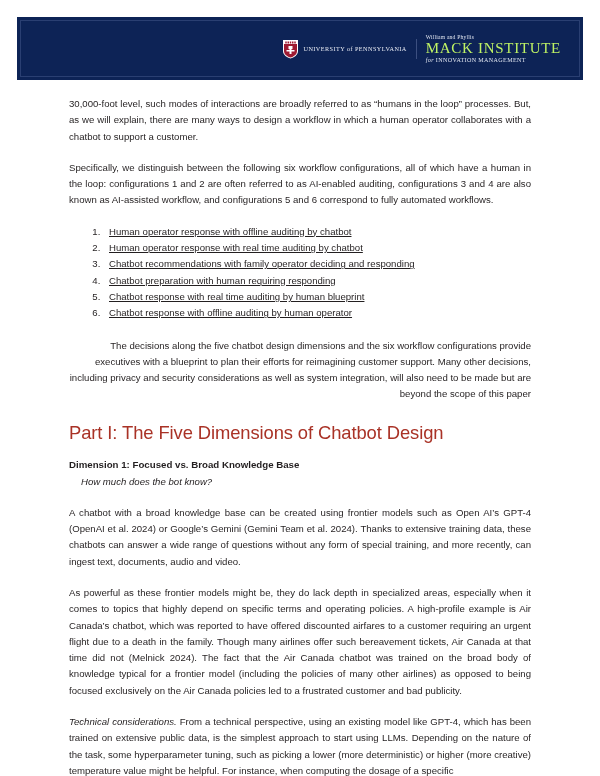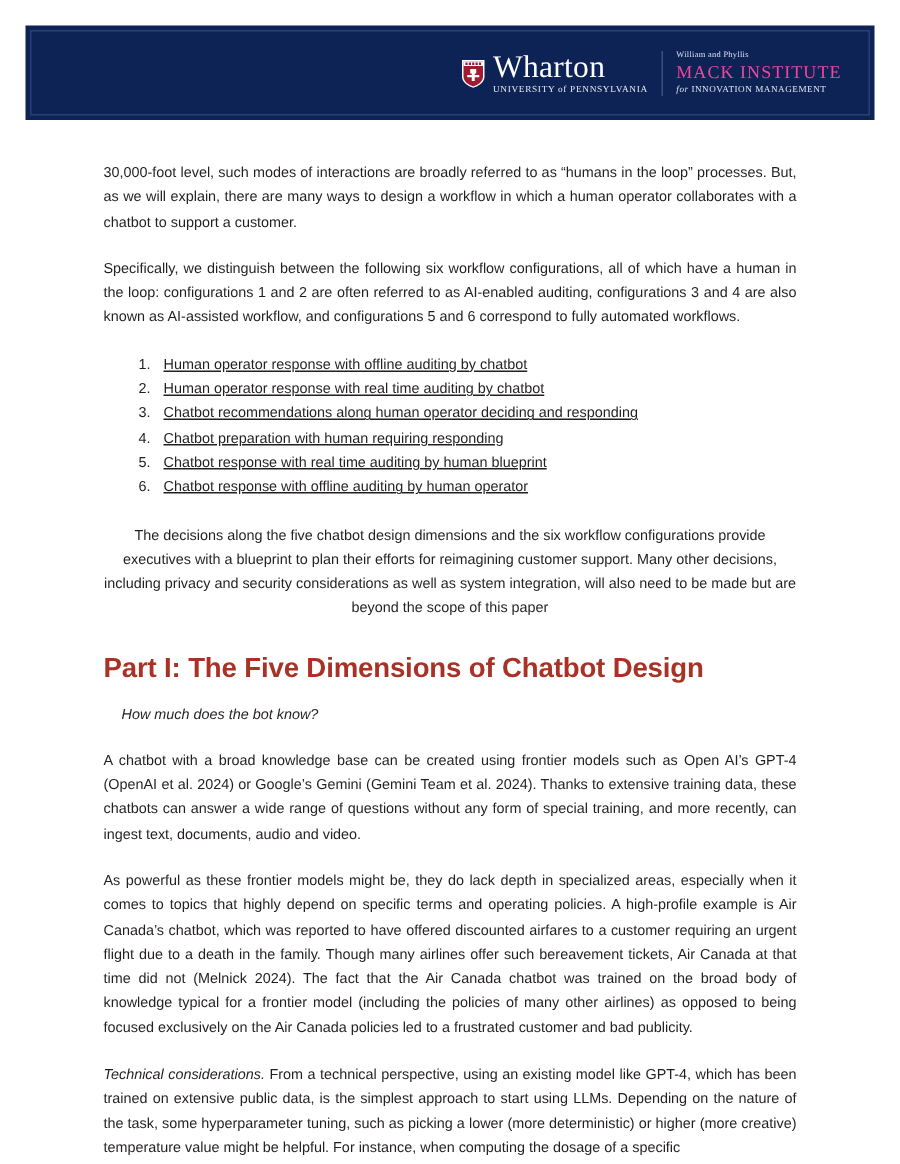--- a/index.html
+++ b/index.html
@@ -90,23 +90,23 @@
   .mack-pre {
     font-family: "Liberation Serif", serif;
     font-size: 5.6px;
     line-height: 7px;
     color: #dfe4ef;
     letter-spacing: 0.2px;
     white-space: nowrap;
   }
   .mack-name {
     font-family: "Liberation Serif", serif;
-    font-size: 12px;
+    font-size: 15px;
     line-height: 15px;
-    color: #ec4899;
+    color: #bef264;
     letter-spacing: 0.7px;
     white-space: nowrap;
   }
   .mack-sub {
     font-family: "Liberation Serif", serif;
     font-size: 6.1px;
     line-height: 8px;
     color: #dfe4ef;
     letter-spacing: 0.35px;
     white-space: nowrap;
@@ -114,45 +114,45 @@
   .mack-sub i { font-style: italic; }
 
   
   .page-body {
     position: absolute;
     left: 69px;
     top: 96px;
     width: 462px;
   }
   p.para {
-    margin: 12px 0 15px 0;
+    margin: 0 0 15px 0;
     font-size: 9.6px;
     line-height: 16.3px;
     text-align: justify;
     color: #231f20;
   }
-  p.para.ragged { text-align: center; }
+  p.para.ragged { text-align: right; }
 
   ol.config-list {
     margin: 6px 0 16px 0;
     padding: 0 0 0 34px;
     font-size: 9.6px;
     line-height: 16.3px;
   }
   ol.config-list li {
     padding-left: 6px;
     margin: 0;
     text-decoration: underline;
   }
 
   h1.part-title {
     margin: 19px 0 13px 0;
     font-size: 18.4px;
     line-height: 22px;
-    font-weight: bold;
+    font-weight: normal;
     color: #a93226;
     letter-spacing: -0.1px;
   }
   h2.dimension-title {
     margin: 0 0 2px 0;
     font-size: 9.7px;
     line-height: 15px;
     font-weight: bold;
     color: #231f20;
   }
@@ -177,21 +177,20 @@
     <div class="wharton-block">
       <svg class="penn-shield" viewBox="0 0 34 40">
         <path d="M2 2 H32 V24 C32 32 24 37 17 39 C10 37 2 32 2 24 Z" fill="#ffffff"></path>
         <path d="M4 4 H30 V24 C30 31 23 35.4 17 37.2 C11 35.4 4 31 4 24 Z" fill="#9e1b32"></path>
         <path d="M4 4 H30 V10 H4 Z" fill="#ffffff"></path>
         <path d="M6.5 5.2 H9.5 V8.8 H6.5 Z M11 5.2 H14 V8.8 H11 Z M15.5 5.2 H18.5 V8.8 H15.5 Z M20 5.2 H23 V8.8 H20 Z M24.5 5.2 H27.5 V8.8 H24.5 Z" fill="#9e1b32"></path>
         <path d="M13 14 H21 V20 H13 Z M15 20 H19 V30 H15 Z" fill="#ffffff"></path>
         <path d="M9 22 H25 V25 H9 Z" fill="#ffffff"></path>
       </svg>
       <div class="wharton-words">
-        <div class="wharton-name">Wharton</div>
         <div class="wharton-sub">UNIVERSITY of PENNSYLVANIA</div>
       </div>
     </div>
 
     <div class="mack-words">
       <div class="mack-pre">William and Phyllis</div>
       <div class="mack-name">MACK INSTITUTE</div>
       <div class="mack-sub"><i>for</i> <span>INNOVATION MANAGEMENT</span></div>
     </div>
 
@@ -200,30 +199,31 @@
 
 <div class="page-body">
 
   <p class="para">30,000-foot level, such modes of interactions are broadly referred to as “humans in the loop” processes. But, as we will explain, there are many ways to design a workflow in which a human operator collaborates with a chatbot to support a customer.</p>
 
   <p class="para">Specifically, we distinguish between the following six workflow configurations, all of which have a human in the loop: configurations 1 and 2 are often referred to as AI-enabled auditing, configurations 3 and 4 are also known as AI-assisted workflow, and configurations 5 and 6 correspond to fully automated workflows.</p>
 
   <ol class="config-list">
     <li>Human operator response with offline auditing by chatbot</li>
     <li>Human operator response with real time auditing by chatbot</li>
-    <li>Chatbot recommendations along human operator deciding and responding</li>
+    <li>Chatbot recommendations with family operator deciding and responding</li>
     <li>Chatbot preparation with human requiring responding</li>
     <li>Chatbot response with real time auditing by human blueprint</li>
     <li>Chatbot response with offline auditing by human operator</li>
   </ol>
 
   <p class="para ragged">The decisions along the five chatbot design dimensions and the six workflow configurations provide executives with a blueprint to plan their efforts for reimagining customer support. Many other decisions, including privacy and security considerations as well as system integration, will also need to be made but are beyond the scope of this paper</p>
 
   <h1 class="part-title">Part I: The Five Dimensions of Chatbot Design</h1>
 
+  <h2 class="dimension-title">Dimension 1: Focused vs. Broad Knowledge Base</h2>
   <p class="dimension-question">How much does the bot know?</p>
 
   <p class="para">A chatbot with a broad knowledge base can be created using frontier models such as Open AI’s GPT-4 (OpenAI et al. 2024) or Google’s Gemini (Gemini Team et al. 2024). Thanks to extensive training data, these chatbots can answer a wide range of questions without any form of special training, and more recently, can ingest text, documents, audio and video.</p>
 
   <p class="para">As powerful as these frontier models might be, they do lack depth in specialized areas, especially when it comes to topics that highly depend on specific terms and operating policies. A high-profile example is Air Canada’s chatbot, which was reported to have offered discounted airfares to a customer requiring an urgent flight due to a death in the family. Though many airlines offer such bereavement tickets, Air Canada at that time did not (Melnick 2024).  The fact that the Air Canada chatbot was trained on the broad body of knowledge typical for a frontier model (including the policies of many other airlines) as opposed to being focused exclusively on the Air Canada policies led to a frustrated customer and bad publicity.</p>
 
   <p class="para"><span class="lead-term">Technical considerations.</span><span> From a technical perspective, using an existing model like GPT-4, which has been trained on extensive public data, is the simplest approach to start using LLMs. Depending on the nature of the task, some hyperparameter tuning, such as picking a lower (more deterministic) or higher (more creative) temperature value might be helpful. For instance, when computing the dosage of a specific</span></p>
 
 </div>
 

